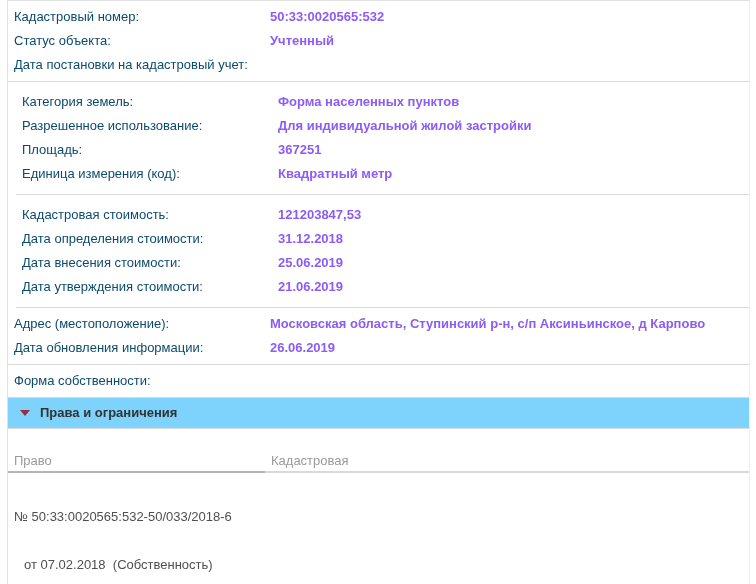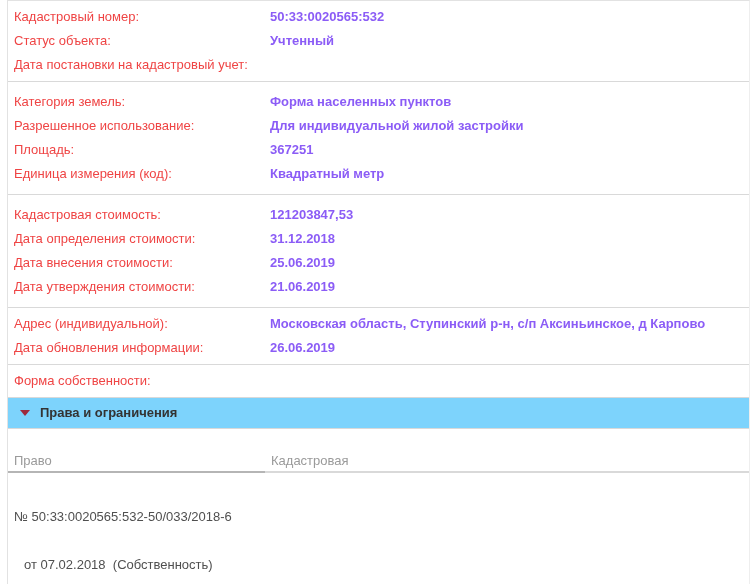--- a/index.html
+++ b/index.html
@@ -19,29 +19,29 @@
     width: 741px;
     border-top: 1px solid #e2e2e2;
     border-left: 1px solid #e2e2e2;
     border-right: 1px solid #eeeeee;
     background: #ffffff;
   }
   .info-group {
     padding: 4px 0;
     border-bottom: 1px solid #d9d9d9;
   }
-  .info-group.g2, .info-group.g3 { padding: 8px 0; }
+  .info-group.g2, .info-group.g3 { padding: 8px 0; margin-left: 8px; }
   .info-row {
     display: grid;
     grid-template-columns: 256px 1fr;
     padding-left: 6px;
     line-height: 24px;
     min-height: 24px;
   }
-  .info-label { color: #ef4444; }
+  .info-label { color: #0c4a6e; }
   .info-value { color: #8b5cf6; font-weight: bold; }
   .section-bar {
     height: 30px;
     line-height: 30px;
     border-bottom: 1px solid #d9d9d9;
     padding-left: 6px;
     display: flex;
     align-items: center;
     cursor: pointer;
     background: #7dd3fc;
@@ -139,21 +139,21 @@
       <span class="info-value">25.06.2019</span>
     </div>
     <div class="info-row">
       <span class="info-label">Дата утверждения стоимости:</span>
       <span class="info-value">21.06.2019</span>
     </div>
   </div>
 
   <div class="info-group">
     <div class="info-row">
-      <span class="info-label">Адрес (индивидуальной):</span>
+      <span class="info-label">Адрес (местоположение):</span>
       <span class="info-value">Московская область, Ступинский р-н, с/п Аксиньинское, д Карпово</span>
     </div>
     <div class="info-row">
       <span class="info-label">Дата обновления информации:</span>
       <span class="info-value">26.06.2019</span>
     </div>
   </div>
 
   <div class="info-group">
     <div class="info-row">

